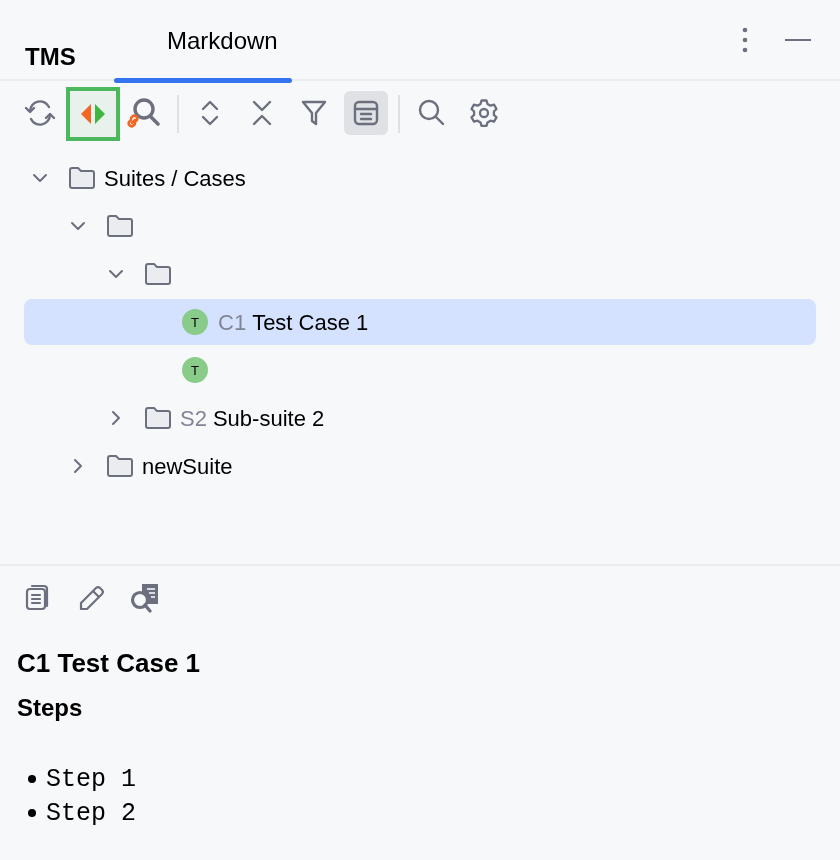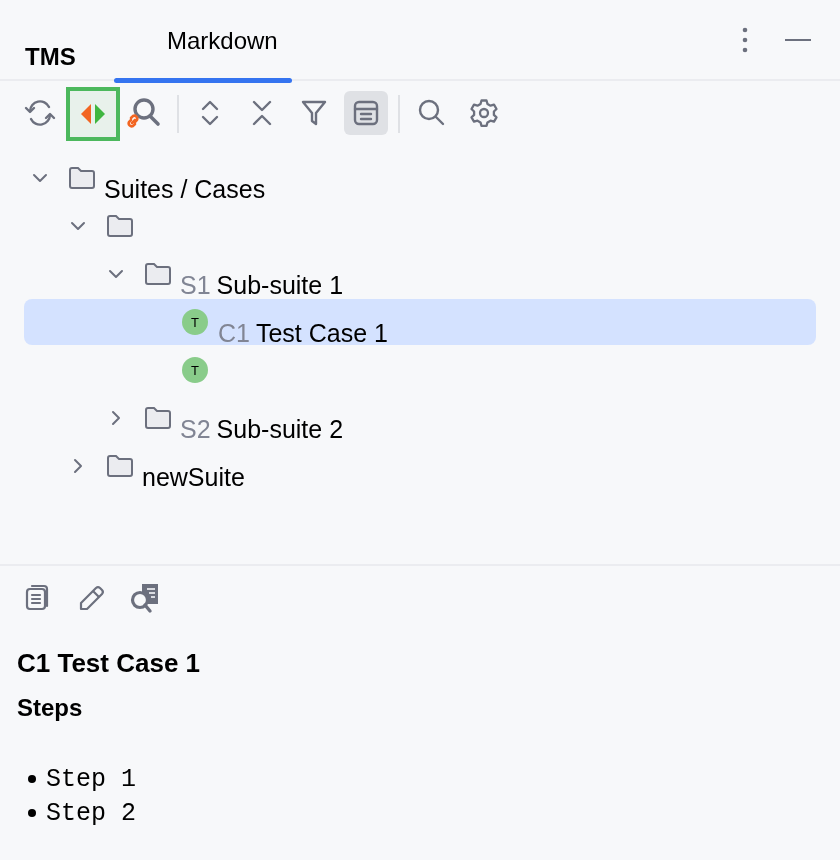--- a/index.html
+++ b/index.html
@@ -18,21 +18,21 @@
   .tb-btn.active { background: #dfe1e5; }
   .tb-btn.highlight { border: 4px solid #4cb85d; background: #e8f1eb; border-radius: 0; }
   .tb-sep { position: absolute; top: 12px; width: 2px; height: 38px; background: #dfe1e5; }
 
   .tree { position: absolute; left: 0; top: 155px; width: 840px; }
   .row { position: absolute; left: 24px; width: 792px; height: 46px; border-radius: 8px; }
   .row.selected { background: #d4e2ff; }
   .chev { position: absolute; top: 13px; width: 20px; height: 20px; }
   .folder { position: absolute; top: 11px; width: 28px; height: 24px; }
   .badge { position: absolute; top: 10px; width: 26px; height: 26px; border-radius: 50%; background: #89cc8a; color: #000; font-size: 13px; display: flex; align-items: center; justify-content: center; }
-  .lbl { position: absolute; top: 20px; font-size: 25px; white-space: nowrap; color: #000; }
+  .lbl { position: absolute; top: 11px; font-size: 22px; white-space: nowrap; color: #000; }
   .lbl .pre { color: #818594; margin-right: 6px; }
 
   .divider { position: absolute; left: 0; top: 564px; width: 840px; height: 2px; background: #ebecf0; }
   .detail-toolbar { position: absolute; left: 0; top: 576px; height: 44px; width: 840px; }
   .dt-btn { position: absolute; top: 4px; width: 36px; height: 36px; display: flex; align-items: center; justify-content: center; }
 
   .doc-title { position: absolute; left: 17px; top: 648px; font-size: 26px; font-weight: bold; }
   .doc-h2 { position: absolute; left: 17px; top: 694px; font-size: 24px; font-weight: bold; }
   .steps { position: absolute; left: 28px; top: 762px; list-style: none; font-family: Liberation Mono, monospace; }
   .steps li { font-size: 25px; height: 34px; display: flex; align-items: center; }
@@ -149,21 +149,20 @@
       </svg>
   </div>
 
   <div class="row" style="top:96px">
     <svg class="chev" style="left:82px" viewBox="0 0 20 20" fill="none" stroke="#6c707e" stroke-width="2" stroke-linecap="round" stroke-linejoin="round">
         <path d="M4 7 L10 13 L16 7"></path>
       </svg>
     <svg class="folder" style="left:120px" viewBox="0 0 28 24" fill="#ebecf0" stroke="#6c707e" stroke-width="2">
         <path d="M2 4 a2 2 0 0 1 2 -2 h6 l3 3 h11 a2 2 0 0 1 2 2 v13 a2 2 0 0 1 -2 2 h-20 a2 2 0 0 1 -2 -2 Z"></path>
       </svg>
-    <div class="lbl" style="left:156px"><span class="pre">S1</span><span>Sub-suite 1</span></div>
   </div>
 
   <div class="row selected" style="top:144px">
     <div class="badge" style="left:158px">T</div>
     <div class="lbl" style="left:194px"><span class="pre">C1</span><span>Test Case 1</span></div>
   </div>
 
   <div class="row" style="top:192px">
     <div class="badge" style="left:158px">T</div>
   </div>

